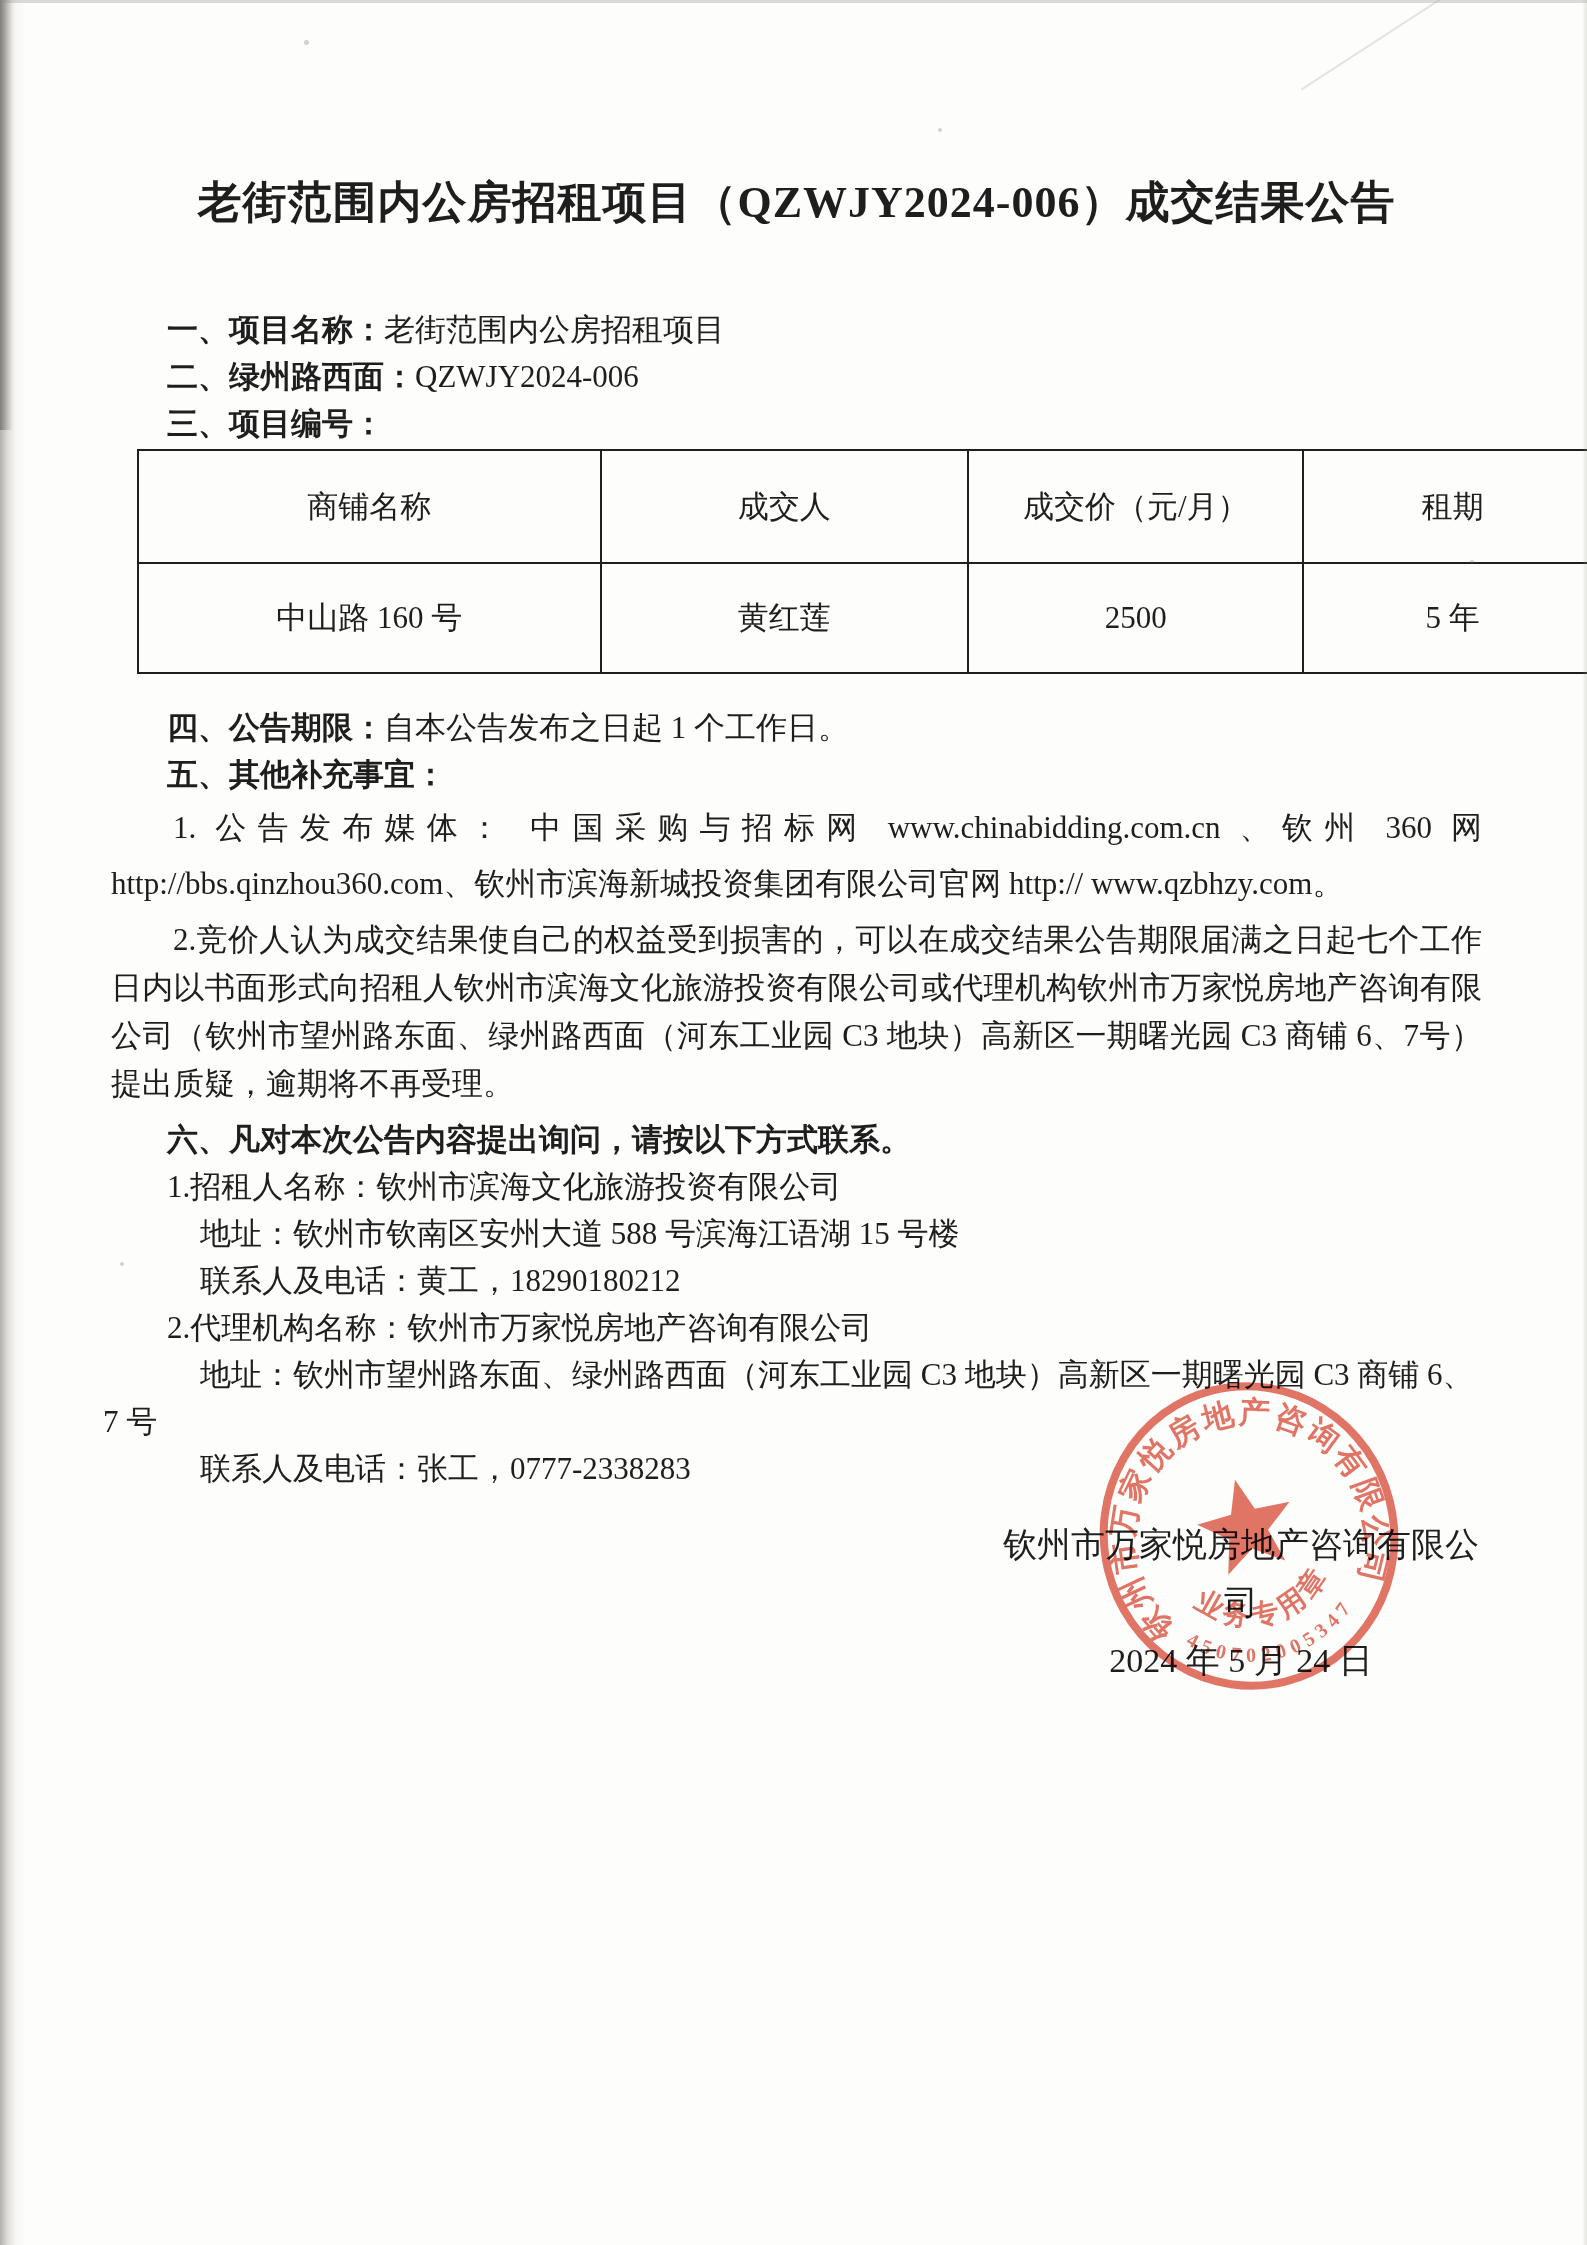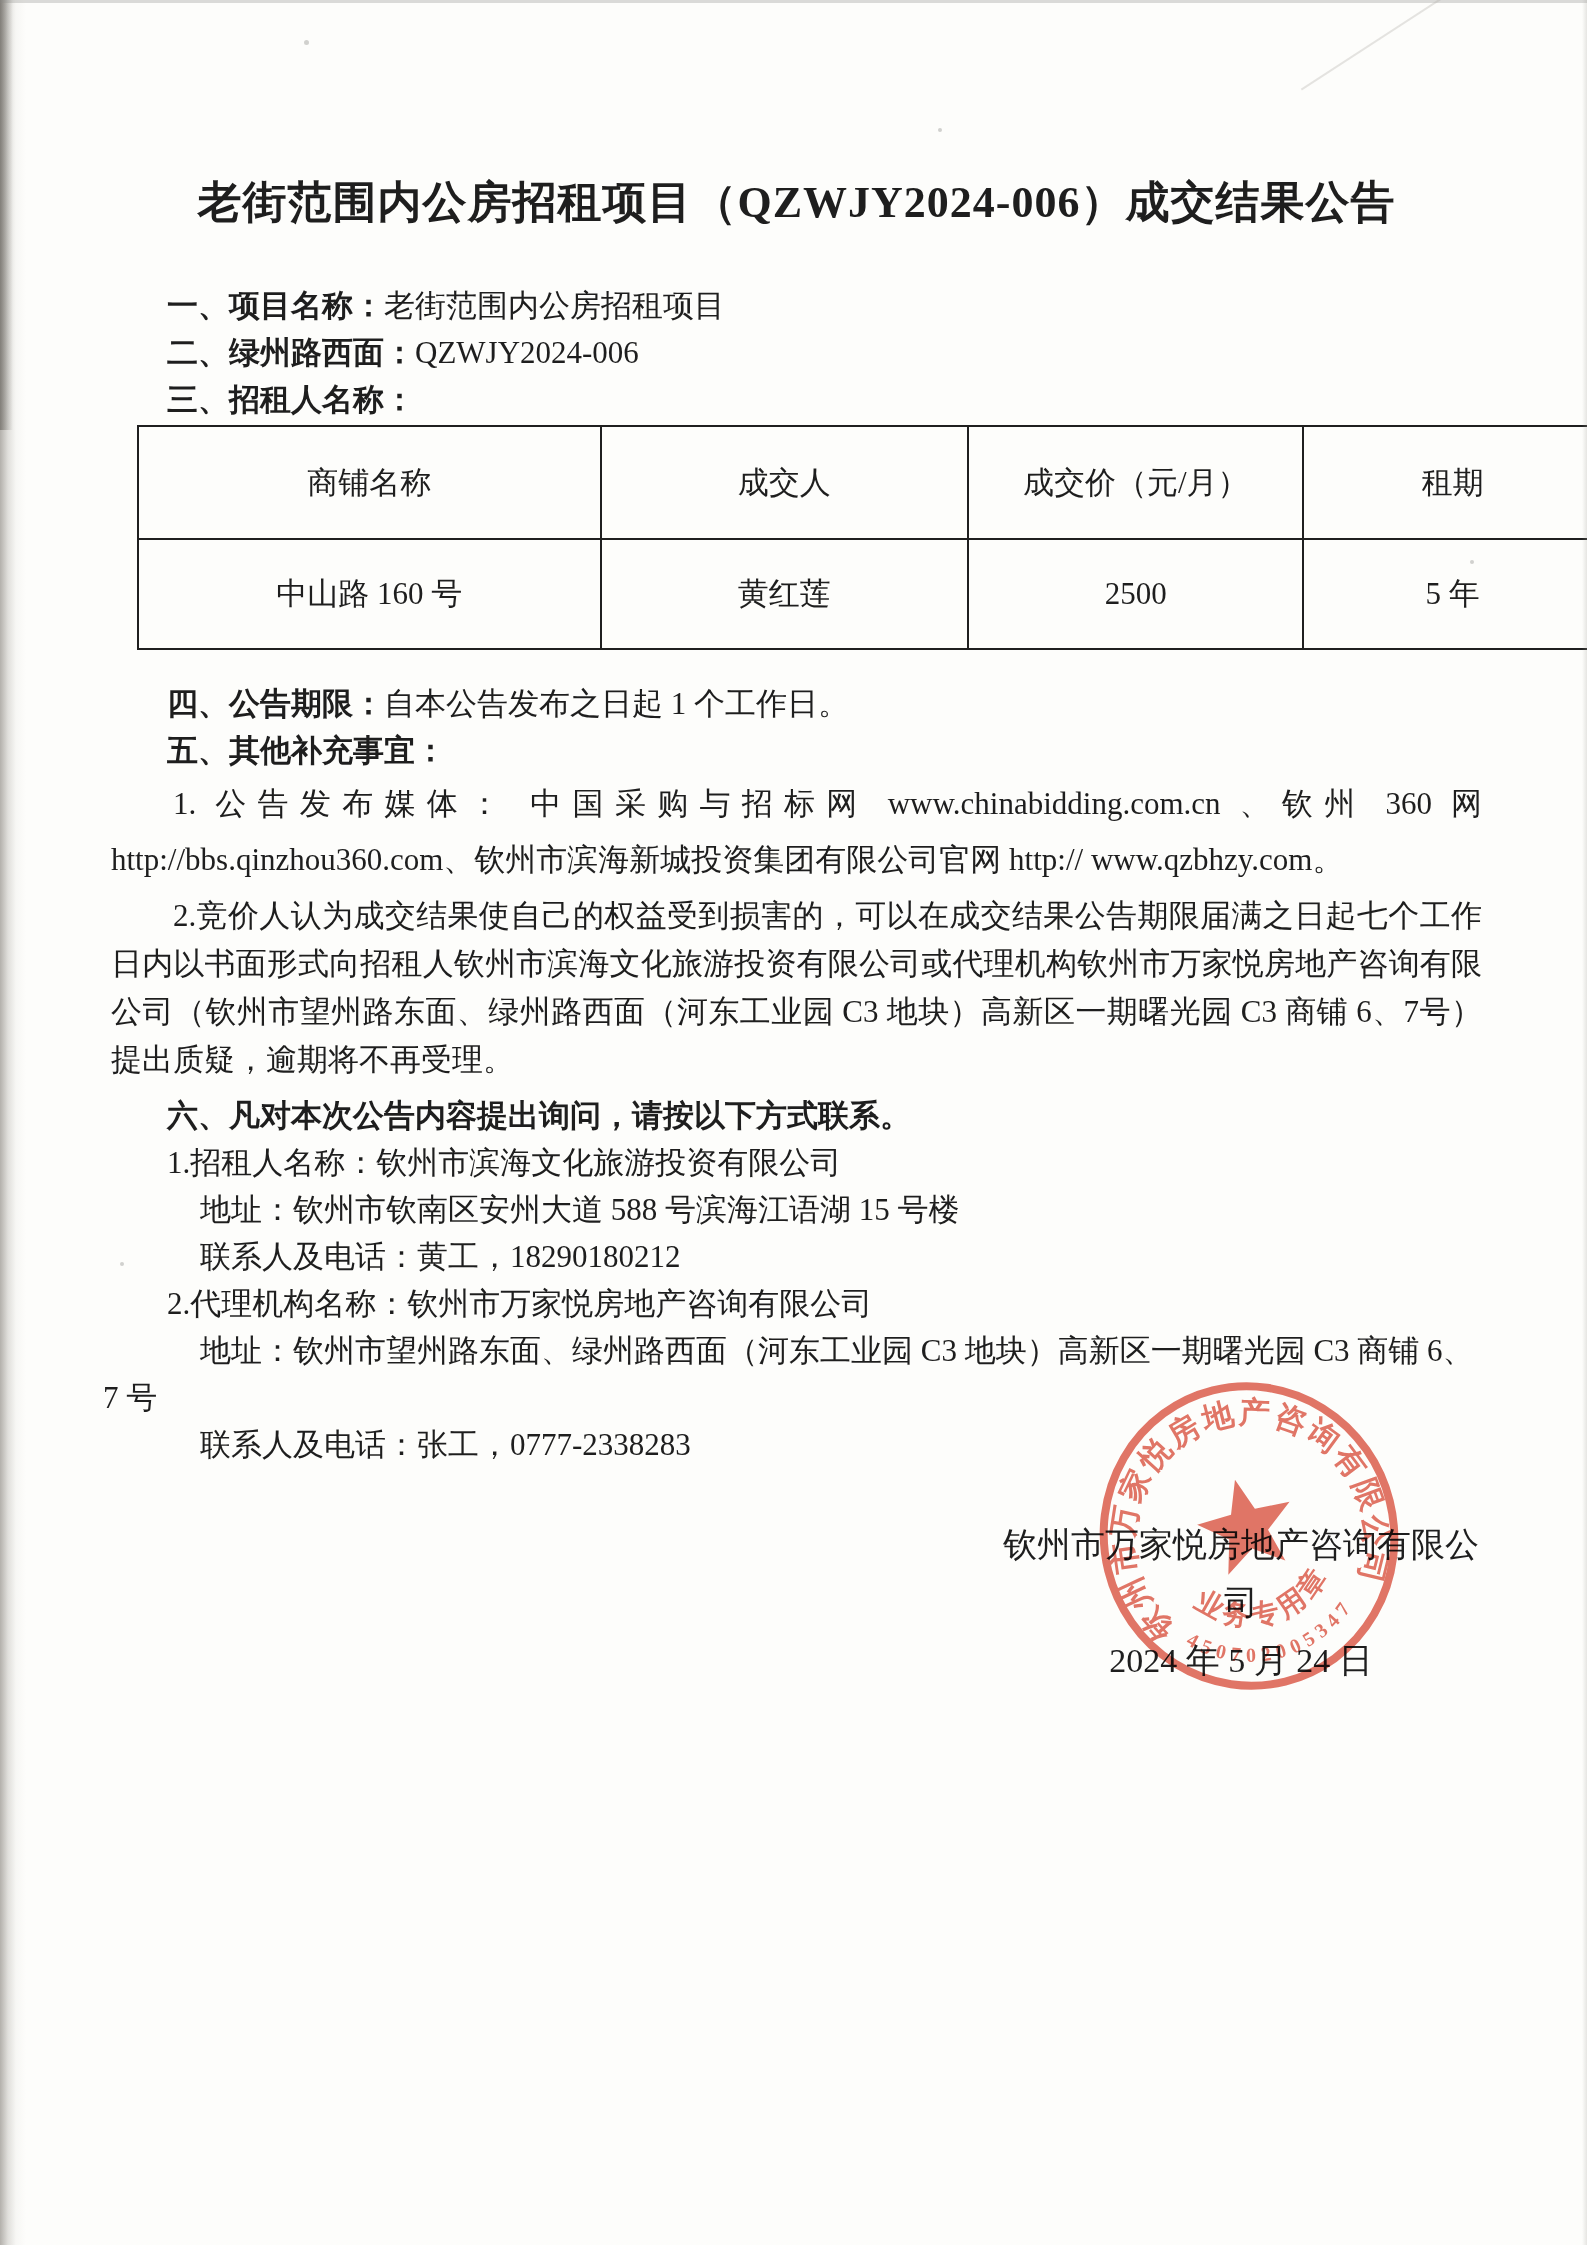--- a/index.html
+++ b/index.html
@@ -17,21 +17,21 @@
   .doc-title{
     margin:0;padding-top:176px;
     text-align:center;
     font-size:44px;line-height:54px;
     font-weight:bold;
     letter-spacing:1px;
   }
 
   .line{font-size:31px;line-height:47px;margin:0;white-space:nowrap;}
   .line b{font-weight:bold;}
-  .first-line{margin-top:52px;}
+  .first-line{margin-top:76px;}
   .ind2{padding-left:64px;}
   .ind3{padding-left:97px;}
 
   .para{
     font-size:31px;line-height:48px;margin:8px;
     text-align:justify;
   }
   .para-indent{text-indent:62px;}
   .stretch-last{text-align-last:justify;}
 
@@ -98,21 +98,21 @@
 
     <p class="line ind2 first-line">
       <b>一、项目名称：</b><span>老街范围内公房招租项目</span>
     </p>
 
     <p class="line ind2">
       <b>二、绿州路西面：</b><span>QZWJY2024-006</span>
     </p>
 
     <p class="line ind2">
-      <b>三、招租人名称：</b>
+      <b>三、项目编号：</b>
     </p>
 
     <table class="deal-table">
       <colgroup>
         <col class="col1">
           <col class="col2">
           <col class="col3">
           <col class="col4">
       </colgroup>
       <tbody>

